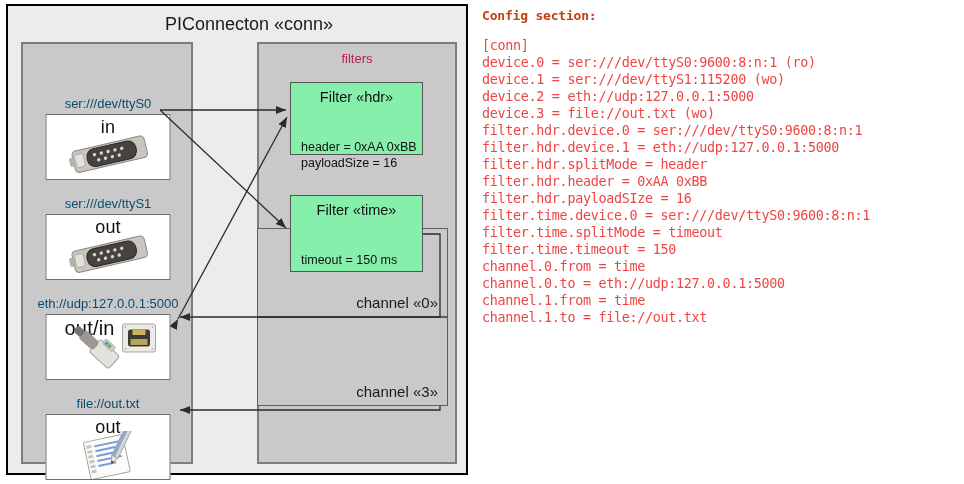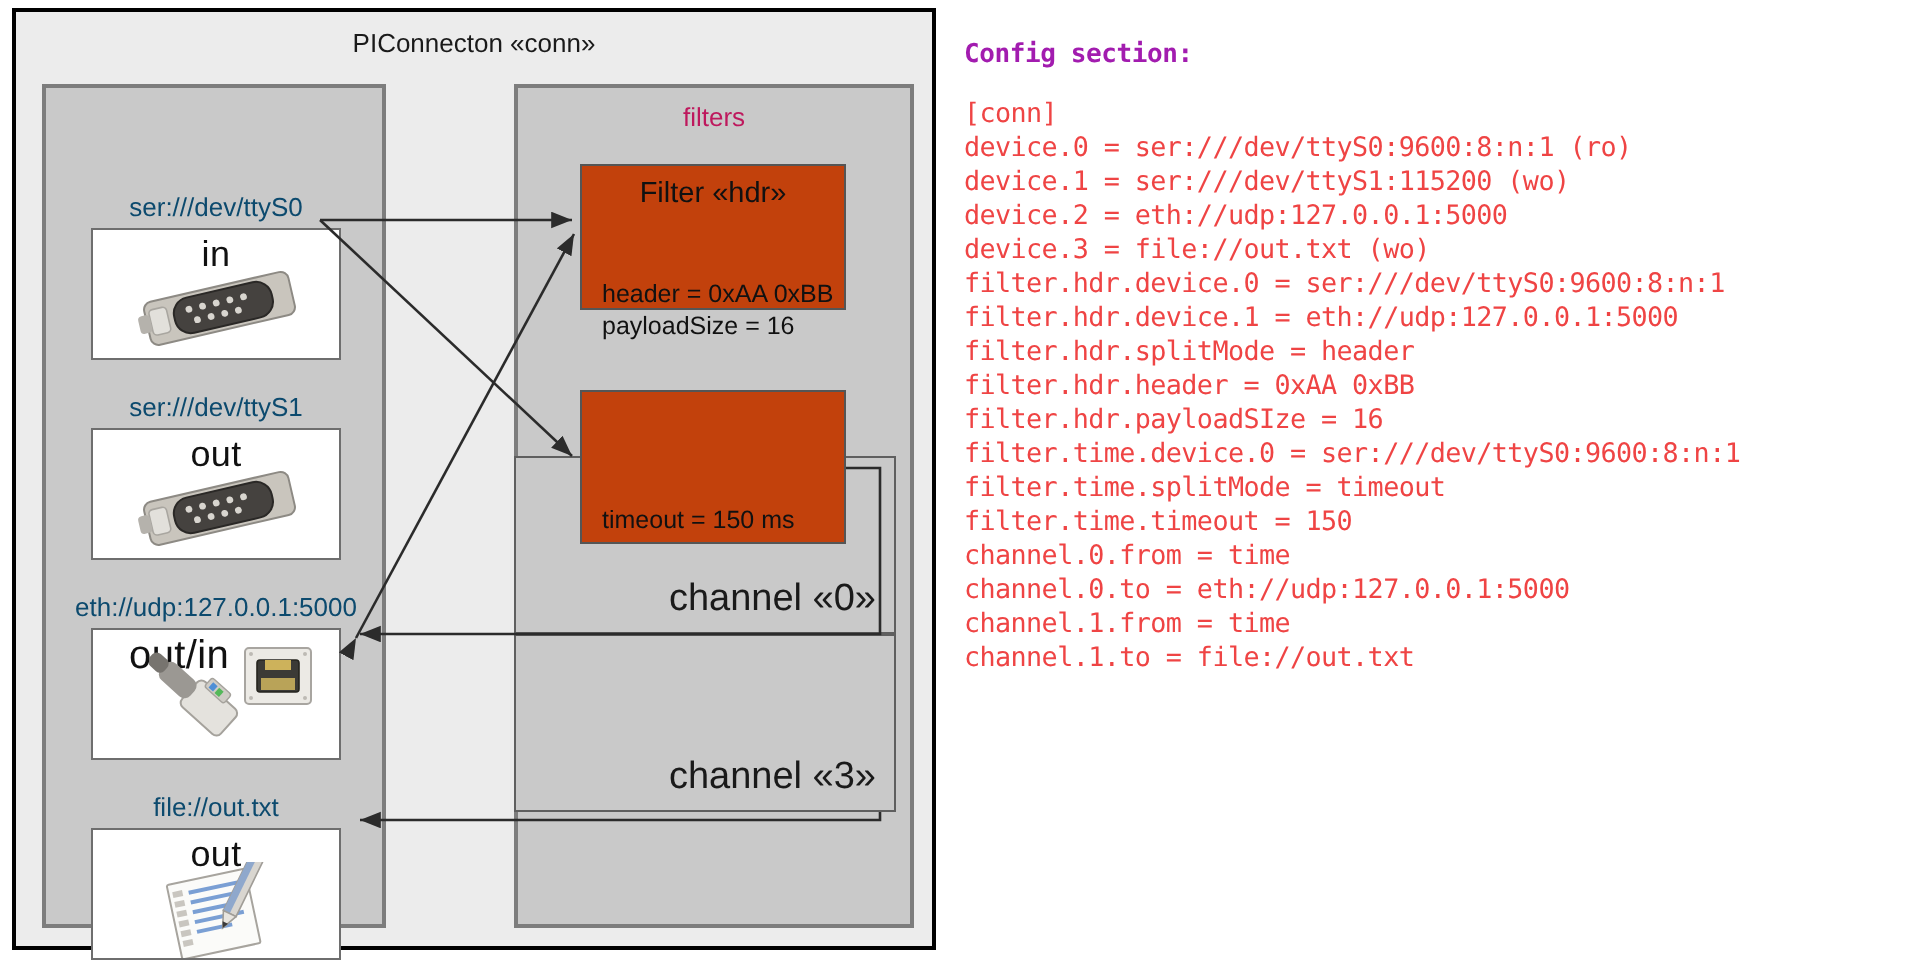--- a/index.html
+++ b/index.html
@@ -8,21 +8,21 @@
        font-family:"Liberation Sans","DejaVu Sans",sans-serif;
        -webkit-font-smoothing:antialiased;}
 
   
   #diagram{
     position:absolute;left:6px;top:4px;width:462px;height:471px;
     background:#ececec;border:2px solid #000000;box-sizing:border-box;
   }
   #diagram-title{
     position:absolute;left:0;top:8px;width:100%;text-align:center;
-    font-size:13px;color:#1a1a1a;
+    font-size:18px;color:#1a1a1a;padding-left:12px;
   }
 
   
   .panel{
     position:absolute;background:#c9c9c9;border:2px solid #7d7d7d;
     box-sizing:border-box;
   }
   .panel-title{
     position:absolute;left:0;top:7px;width:100%;text-align:center;
     font-size:13px;color:#be185d;
@@ -50,58 +50,58 @@
   #dev-eth  {left:2px; top:252px;width:166px;height:90px;}
   #dev-file {left:14px;top:352px;width:142px;height:90px;}
 
   #dev-ttys0 .device-io{left:50%;transform:translateX(-50%);top:2px;}
   #dev-ttys1 .device-io{left:50%;transform:translateX(-50%);top:2px;}
   #dev-eth   .device-io{left:18px;top:2px;font-size:20px;}
   #dev-file  .device-io{left:50%;transform:translateX(-50%);top:2px;}
 
   
   .filter-box{
-    position:absolute;background:#c2410c;border:1.5px solid #555555;
+    position:absolute;background:#86efac;border:1.5px solid #555555;
     box-sizing:border-box;
   }
   .filter-title{
     position:absolute;left:0;top:6px;width:100%;text-align:center;
     font-size:14.5px;color:#111;
   }
   .filter-props{
     position:absolute;left:10px;top:31px;font-size:12.5px;color:#111;
     line-height:16px;
     margin-top:25px;
   }
   #filter-hdr {left:282px;top:76px;width:133px;height:73px;}
   #filter-time{left:282px;top:189px;width:133px;height:77px;}
 
   
   .channel-box{
     position:absolute;background:#c9c9c9;border:1px solid #5f5f5f;
     box-sizing:border-box;
   }
   .channel-label{
-    position:absolute;right:9px;bottom:5px;font-size:19px;color:#1a1a1a;
+    position:absolute;right:9px;bottom:5px;font-size:15px;color:#1a1a1a;
     white-space:nowrap;
   }
   #channel-0{left:249px;top:222px;width:191px;height:89px;}
   #channel-1{left:249px;top:311px;width:191px;height:89px;}
 
   
   #wires{position:absolute;left:0;top:0;width:462px;height:471px;
          pointer-events:none;}
 
   
   #config{
     position:absolute;left:482px;top:8px;width:478px;
   }
   #config-heading{
     font-family:"DejaVu Sans Mono","Liberation Mono",monospace;
-    font-size:13px;font-weight:bold;color:#a21caf;margin:12px 0 14px 0;
+    font-size:13px;font-weight:bold;color:#c2410c;margin:0 0 14px 0;
     letter-spacing:-0.2px;
   }
   #config-lines{
     font-family:"DejaVu Sans Mono","Liberation Mono",monospace;
     font-size:13.4px;color:#ef4444;line-height:17px;white-space:pre;
     letter-spacing:-0.3px;
   }
   .cfg-line{display:block;}
 
   
@@ -264,20 +264,21 @@
 
   <div class="filter-box" id="filter-hdr">
     <div class="filter-title">Filter «hdr»</div>
     <div class="filter-props">
       <div>header = 0xAA 0xBB</div>
       <div>payloadSize = 16</div>
     </div>
   </div>
 
   <div class="filter-box" id="filter-time">
+    <div class="filter-title">Filter «time»</div>
     <div class="filter-props">
       <div>timeout = 150 ms</div>
     </div>
   </div>
 
 </div>
 
 <div id="config">
   <div id="config-heading">Config section:</div>
   <div id="config-lines"><span class="cfg-line">[conn]</span><span class="cfg-line">device.0 = ser:///dev/ttyS0:9600:8:n:1 (ro)</span><span class="cfg-line">device.1 = ser:///dev/ttyS1:115200 (wo)</span><span class="cfg-line">device.2 = eth://udp:127.0.0.1:5000</span><span class="cfg-line">device.3 = file://out.txt (wo)</span><span class="cfg-line">filter.hdr.device.0 = ser:///dev/ttyS0:9600:8:n:1</span><span class="cfg-line">filter.hdr.device.1 = eth://udp:127.0.0.1:5000</span><span class="cfg-line">filter.hdr.splitMode = header</span><span class="cfg-line">filter.hdr.header = 0xAA 0xBB</span><span class="cfg-line">filter.hdr.payloadSIze = 16</span><span class="cfg-line">filter.time.device.0 = ser:///dev/ttyS0:9600:8:n:1</span><span class="cfg-line">filter.time.splitMode = timeout</span><span class="cfg-line">filter.time.timeout = 150</span><span class="cfg-line">channel.0.from = time</span><span class="cfg-line">channel.0.to = eth://udp:127.0.0.1:5000</span><span class="cfg-line">channel.1.from = time</span><span class="cfg-line">channel.1.to = file://out.txt</span></div>

